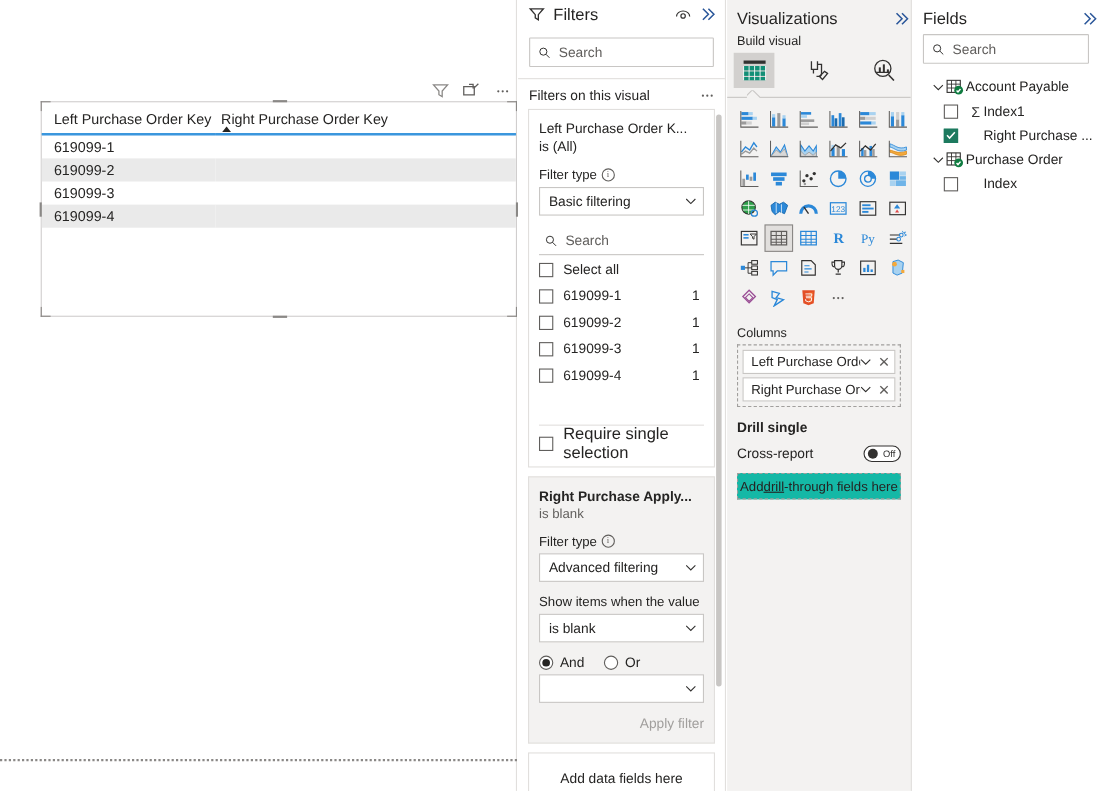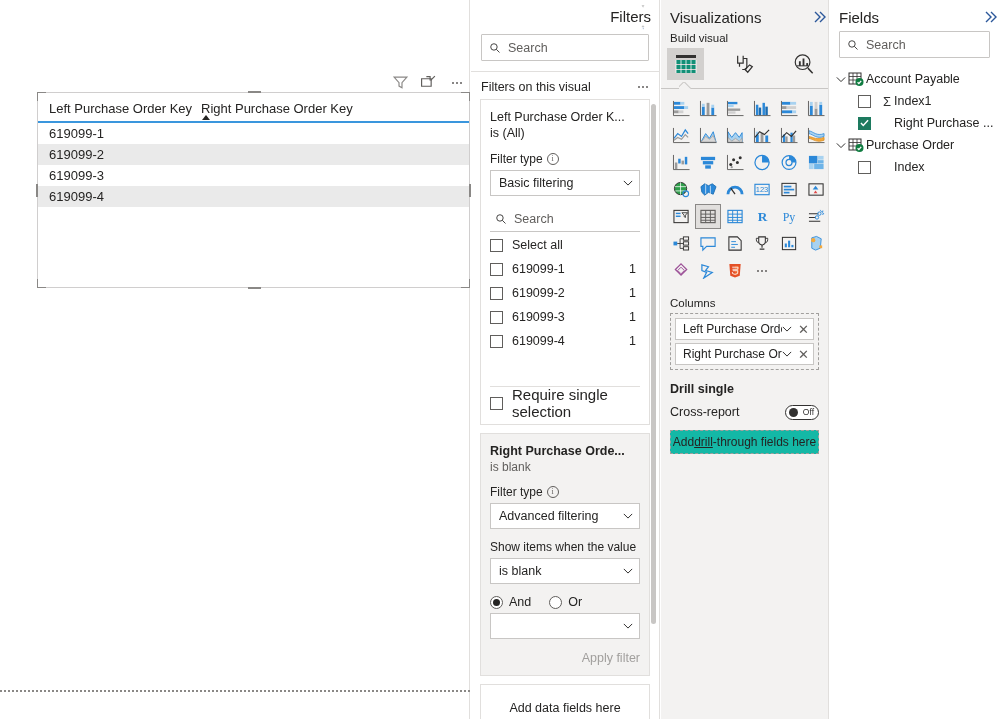--- a/index.html
+++ b/index.html
@@ -83,22 +83,22 @@
 
   
   .filters-pane {
     position: absolute; left: 471px; top: 0;
     width: 189px; height: 719px;
     background: #ffffff;
     border-right: 1px solid #e1dfdd;
     overflow: hidden;
   }
   .fp-header {
-    display: flex; align-items: flex-end;
-    padding: 5px 8px 0 9px; height: 30px; flex-direction: column;
+    display: flex; align-items: flex-start;
+    padding: 5px 8px 0 9px; height: 30px;
   }
   .fp-title { font-size: 15px; color: #252423; margin-left: 7px; flex: 1; }
   .fp-hdr-icon { width: 16px; height: 16px; cursor: pointer; margin-left: 6px; }
   .fp-searchwrap { padding: 4px 10px 10px 10px; }
   .searchbox {
     display: flex; align-items: center; gap: 7px;
     border: 1px solid #c8c6c4; background: #fff;
     height: 27px; padding: 0 7px; border-radius: 1px;
   }
   .searchbox .ph { font-size: 12.5px; color: #605e5c; }
@@ -266,21 +266,21 @@
 
   
   .fields-pane {
     position: absolute; left: 830px; top: 0;
     width: 169px; height: 719px;
     background: #ffffff; overflow: hidden;
   }
   .fields-search { padding: 3px 9px 6px 9px; }
   .tree { padding: 4px 0 0 0; }
   .tree-table {
-    display: flex; align-items: center; height: 22px; padding-left: 6px;
+    display: flex; align-items: center; height: 22px; padding-left: 18px;
     font-size: 12.5px; color: #252423; cursor: pointer;
   }
   .tw-chev { width: 12px; flex: none; display: flex; align-items: center; }
   .tbl-icon { position: relative; width: 17px; height: 15px; flex: none; margin-right: 1px; }
   .tree-field {
     display: flex; align-items: center; height: 22px; padding-left: 28px;
     font-size: 12.5px; color: #252423; cursor: pointer;
   }
   .f-chk {
     width: 13px; height: 13px; border: 1px solid #605e5c; background: #fff;
@@ -448,21 +448,21 @@
 
         <div class="fc-list-spacer"></div>
         <div class="fc-hr"></div>
         <div class="req-row">
           <span class="chkbox"></span>
           <span>Require single selection</span>
         </div>
       </div>
 
       <div class="filter-card active">
-        <div class="fc-name bold">Right Purchase Orde...</div>
+        <div class="fc-name bold">Right Purchase Apply...</div>
         <div class="fc-cond">is blank</div>
 
         <div class="fc-label">
           <span>Filter type</span>
           <span class="info-i">i</span>
         </div>
         <div class="dropdown">
           <span class="dval">Advanced filtering</span>
           <svg class="chev" viewBox="0 0 12 7">
             <path d="M1 1l5 5 5-5" fill="none" stroke="#323130" stroke-width="1.2"></path>

